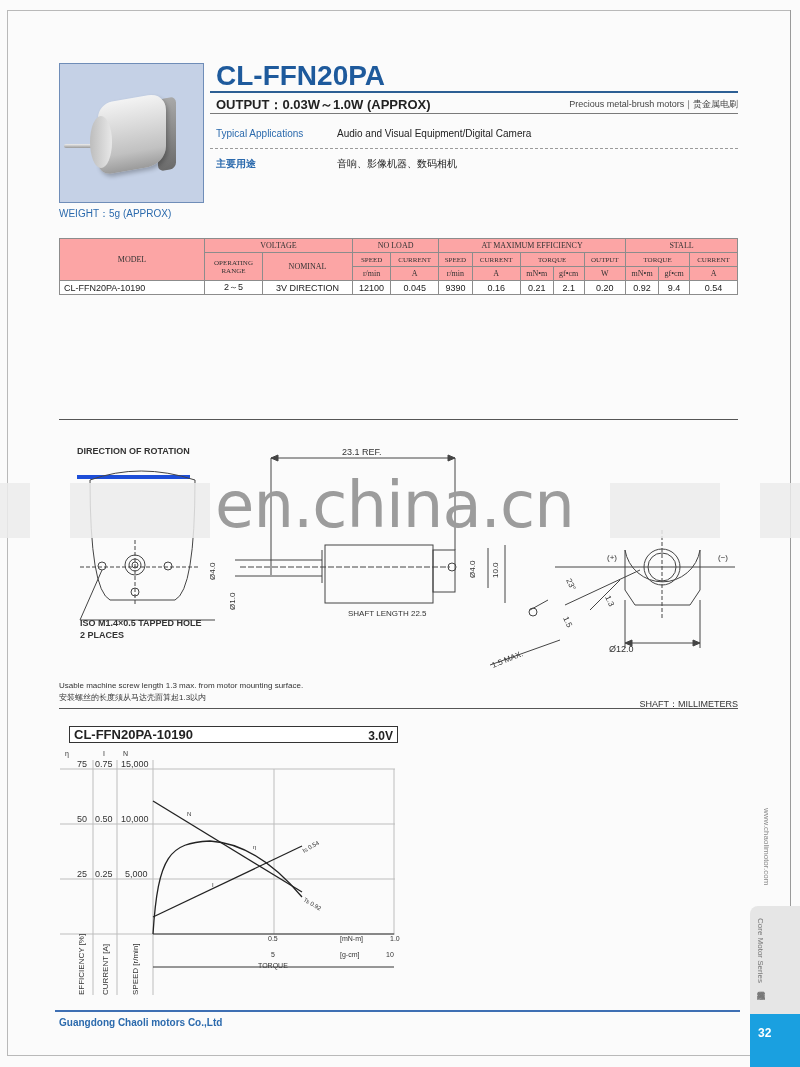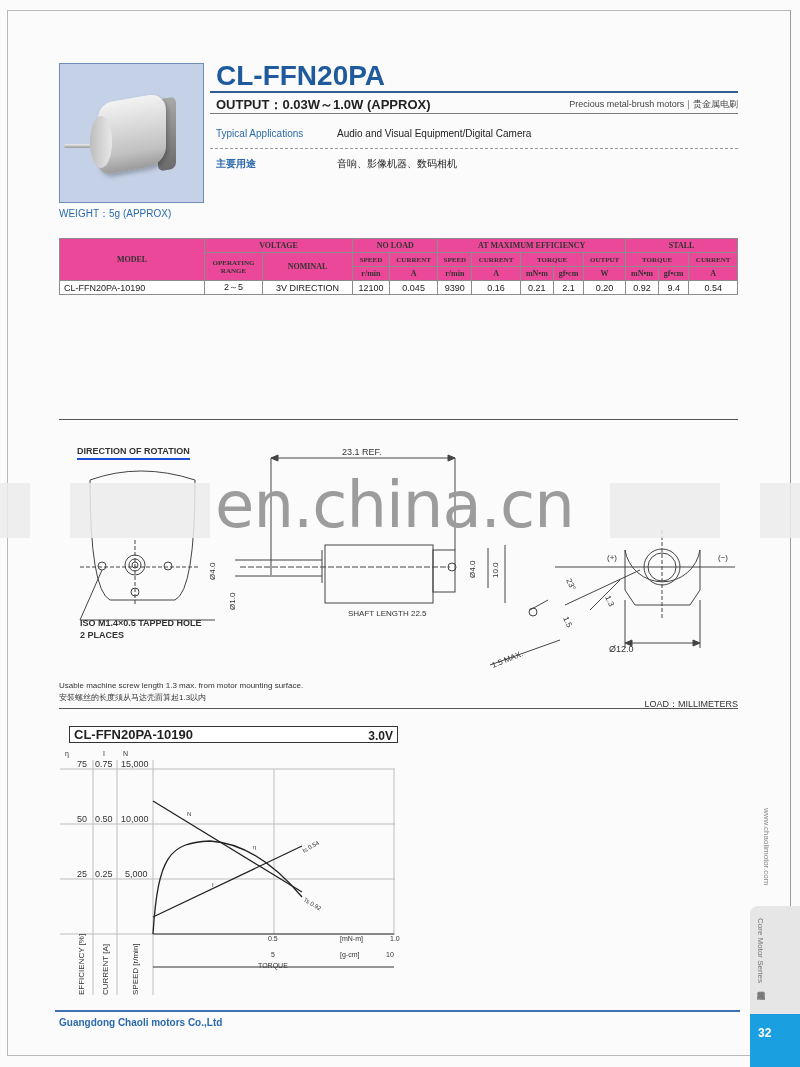--- a/index.html
+++ b/index.html
@@ -19,29 +19,29 @@
   .sub-rule { position: absolute; left: 210px; top: 113px; width: 528px; height: 1px; background: #7a7a7a; }
   .app-label { position: absolute; left: 216px; top: 128px; font-size: 10px; color: #2b6aad; }
   .app-value { position: absolute; left: 337px; top: 128px; font-size: 10px; color: #222; }
   .dot-rule { position: absolute; left: 210px; top: 148px; width: 528px; border-top: 1px dashed #9a9a9a; }
   .cn-label { position: absolute; left: 216px; top: 157px; font-size: 10px; font-weight: bold; color: #2b6aad; }
   .cn-value { position: absolute; left: 337px; top: 157px; font-size: 10px; color: #222; }
   .weight { position: absolute; left: 59px; top: 207px; font-size: 10px; color: #2b6aad; }
 
   table.spec { position: absolute; left: 59px; top: 238px; width: 679px; border-collapse: collapse; font-size: 8px; }
   table.spec td { border: 1px solid #8c8c8c; text-align: center; height: 14px; padding: 0 2px; }
-  table.spec td.h { background: #ec4899; font-family: "Liberation Serif", serif; font-size: 8px; color: #333; font-weight: bold; }
+  table.spec td.h { background: #fca5a5; font-family: "Liberation Serif", serif; font-size: 8px; color: #333; }
   table.spec td.h.sm { font-size: 7px; }
   table.spec tr.data td { background: #fff; font-size: 9px; height: 14px; }
   table.spec tr.data td.model { text-align: left; padding-left: 4px; }
 
   .sec-rule { position: absolute; left: 59px; top: 419px; width: 679px; height: 1px; background: #555; }
   .sec-rule2 { position: absolute; left: 59px; top: 708px; width: 679px; height: 1px; background: #555; }
 
-  .dir-label { position: absolute; left: 77px; top: 446px; font-size: 9px; font-weight: bold; color: #333; border-bottom: 2px solid #1d4ed8; padding-bottom: 2px; }
+  .dir-label { position: absolute; left: 77px; top: 446px; font-size: 9px; font-weight: bold; color: #333; border-bottom: 4px solid #1d4ed8; padding-bottom: 19px; }
   .drw { position: absolute; font-size: 8px; color: #333; }
   .note1 { position: absolute; left: 59px; top: 681px; font-size: 8px; color: #333; }
   .note2 { position: absolute; left: 59px; top: 692px; font-size: 8px; color: #333; }
   .unit { position: absolute; right: 62px; top: 698px; font-size: 9px; color: #333; }
 
   .watermark { position: absolute; left: 0; top: 483px; width: 800px; height: 55px; }
   .wm-band { position: absolute; top: 0; height: 55px; background: rgba(235,235,235,0.85); }
   .wm-text { position: absolute; left: 215px; top: 468px; font-size: 64px; color: #9c9c9c; letter-spacing: -1px; font-family: "DejaVu Sans", sans-serif; }
 
   .chart-title-box { position: absolute; left: 69px; top: 726px; width: 329px; height: 17px; border: 1px solid #333; background: #fff; }
@@ -212,21 +212,21 @@
 <div class="watermark">
   <div class="wm-band" style="left:0;width:30px"></div>
   <div class="wm-band" style="left:70px;width:140px"></div>
   <div class="wm-band" style="left:610px;width:110px"></div>
   <div class="wm-band" style="left:760px;width:40px"></div>
 </div>
 <div class="wm-text">en.china.cn</div>
 
 <div class="note1">Usable machine screw length 1.3 max. from motor mounting surface.</div>
 <div class="note2">安装螺丝的长度须从马达壳面算起1.3以内</div>
-<div class="unit">LOAD：MILLIMETERS</div>
+<div class="unit">SHAFT：MILLIMETERS</div>
 <div class="sec-rule2"></div>
 
 <div class="chart-title-box">
   <div class="chart-title">CL-FFN20PA-10190</div>
   <div class="chart-volt">3.0V</div>
 </div>
 
 <svg style="position:absolute;left:60px;top:745px" width="350" height="255">
   <g stroke="#bdbdbd" stroke-width="1">
     <line x1="0" y1="24" x2="335" y2="24"></line>

